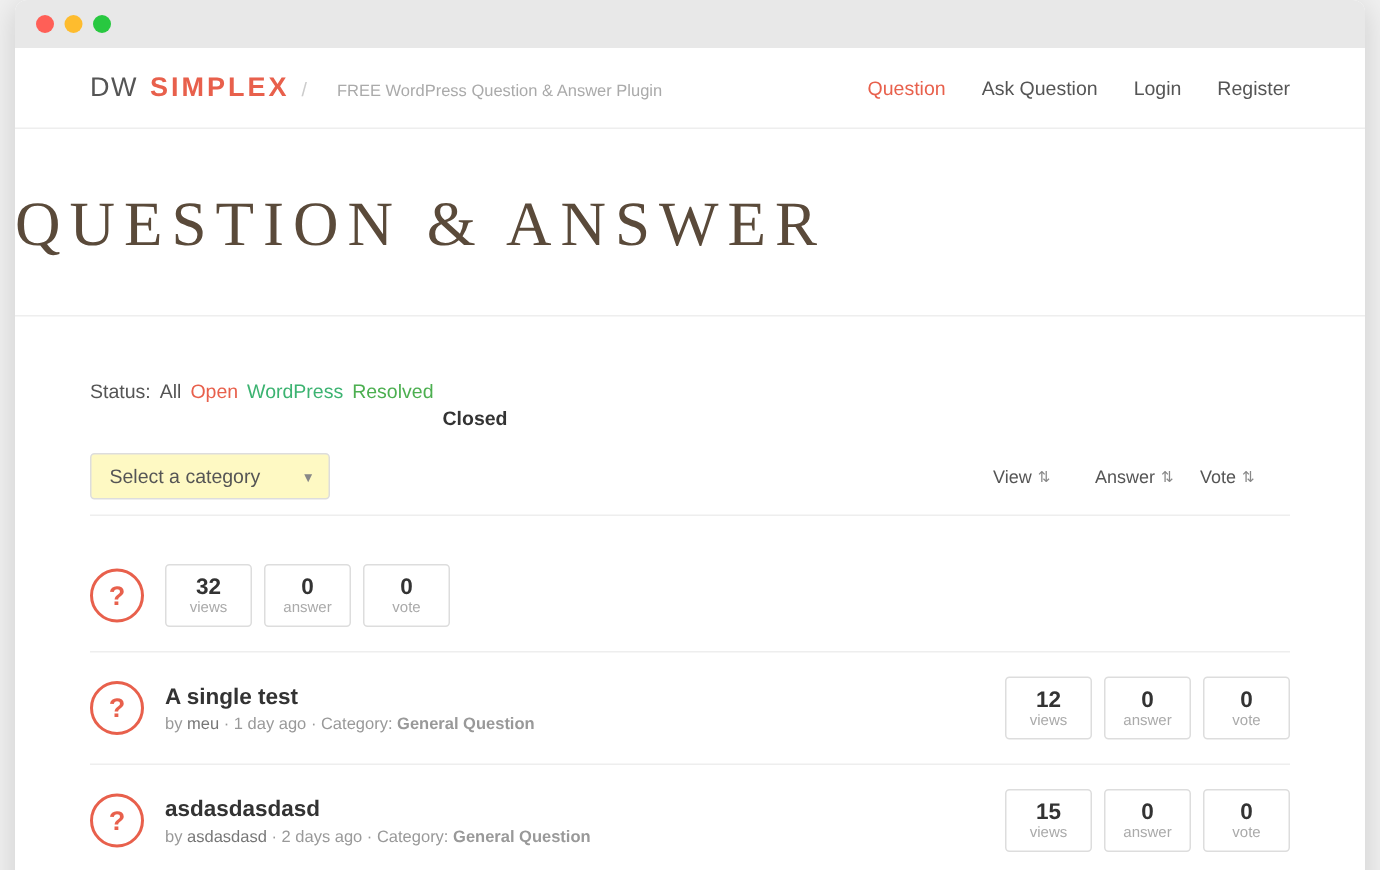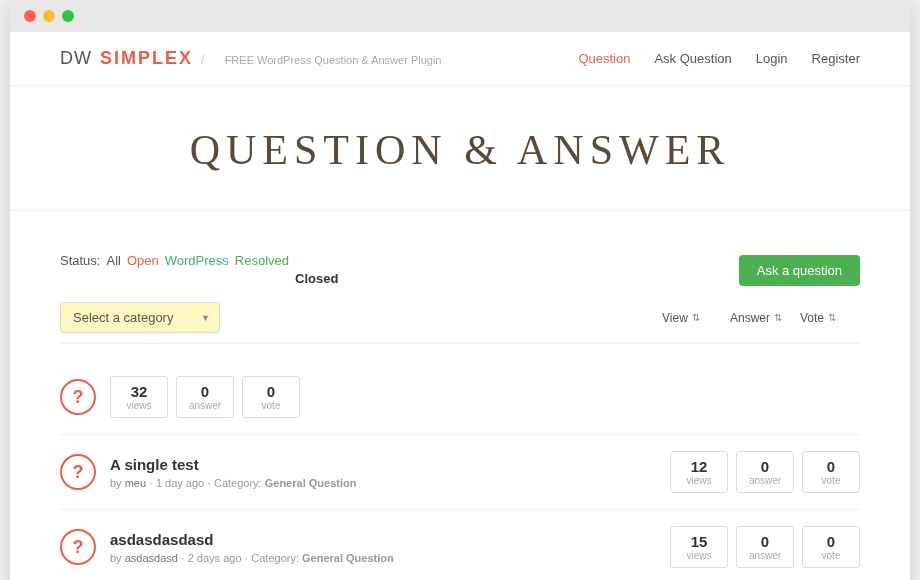--- a/index.html
+++ b/index.html
@@ -73,21 +73,20 @@
       color: #555;
       cursor: pointer;
       text-decoration: none;
     }
     .nav-item.active {
       color: #e8604c;
     }
 
     
     .hero {
-      text-align: center;
       padding: 40px 0 36px;
       border-bottom: 1px solid #eee;
     }
     .hero-title {
       font-size: 42px;
       font-weight: 200;
       color: #5a4a3a;
       letter-spacing: 6px;
       text-transform: uppercase;
       font-family: 'Georgia', serif;
@@ -277,21 +276,20 @@
 
       <div class="status-bar">
         <div class="status-filters">
           <span class="status-label">Status:</span>
           <span class="status-all">All</span>
           <span class="status-open">Open</span>
           <span class="status-answered">WordPress</span>
           <span class="status-resolved">Resolved</span>
           <span class="status-closed">Closed</span>
         </div>
-        <button class="ask-btn">Ask a question</button>
       </div>
 
       <div class="filter-row">
         <div class="select-wrapper">
           <select class="category-select">
             <option>Select a category</option>
           </select>
         </div>
         <div class="column-headers">
           <div class="col-header col-header-view">

